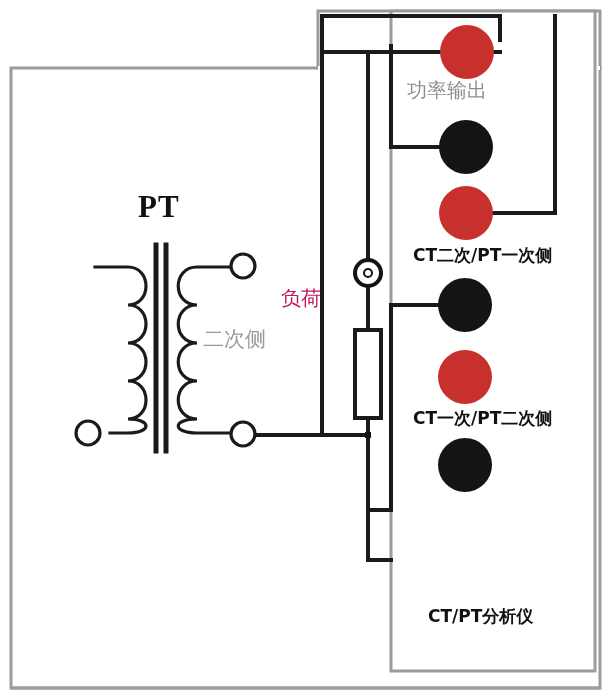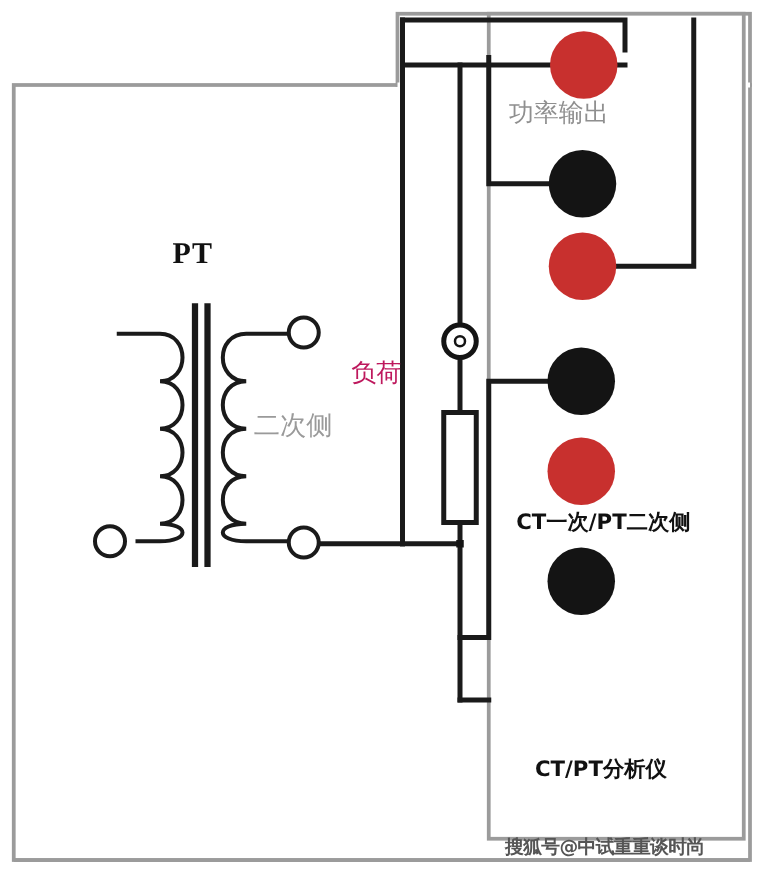--- a/index.html
+++ b/index.html
@@ -1,24 +1,24 @@
 <!DOCTYPE html>
 <html><head>
 <meta charset="utf-8">
 <style>
   html,body{margin:0;padding:0;background:#ffffff;}
   body{width:611px;height:698px;overflow:hidden;
        font-family:"Liberation Serif","DejaVu Serif",serif;}
   #stage{position:relative;width:611px;height:698px;background:#ffffff;}
   #diagram{position:absolute;left:0;top:0;width:611px;height:698px;}
   .lbl{position:absolute;white-space:nowrap;line-height:1;}
-  #pt-label{left:138px;top:191px;font-size:24px;font-weight:700;color:#111;
+  #pt-label{left:138px;top:191px;font-size:31px;font-weight:700;color:#111;
             font-family:"Liberation Serif","DejaVu Serif",serif;letter-spacing:1px;}
   #sec-label{left:203px;top:330px;font-size:21px;color:#9a9a9a;font-weight:400;
-             font-family:Liberation Sans, sans-serif;}
+             font-family:Liberation Mono, monospace;}
   #load-label{left:281px;top:288px;font-size:20px;color:#be185d;
              font-family:"DejaVu Sans","Liberation Sans",sans-serif;}
   #power-out-label{left:407px;top:80px;font-size:20px;color:#8f8f8f;
              font-family:"DejaVu Sans","Liberation Sans",sans-serif;}
   #ct2-label{left:413px;top:247px;font-size:17px;font-weight:700;color:#111;
              font-family:"DejaVu Sans","Liberation Sans",sans-serif;}
   #ct1-label{left:413px;top:410px;font-size:17px;font-weight:700;color:#111;
              font-family:"DejaVu Sans","Liberation Sans",sans-serif;}
   #analyzer-label{left:428px;top:608px;font-size:17px;font-weight:700;color:#111;
              font-family:"DejaVu Sans","Liberation Sans",sans-serif;}
@@ -103,20 +103,20 @@
   </svg>
 
   <div class="lbl" id="pt-label">PT</div>
 
   <div class="lbl" id="sec-label">二次侧</div>
 
   <div class="lbl" id="load-label">负荷</div>
 
   <div class="lbl" id="power-out-label">功率输出</div>
 
+  <div class="lbl" id="ct2-label">CT二次/PT一次侧</div>
 
   <div class="lbl" id="ct1-label">CT一次/PT二次侧</div>
 
   <div class="lbl" id="analyzer-label">CT/PT分析仪</div>
 
-  <div id="watermark">搜狐号@中试重重谈时尚</div>
 
 </div>
 
 </body></html>

